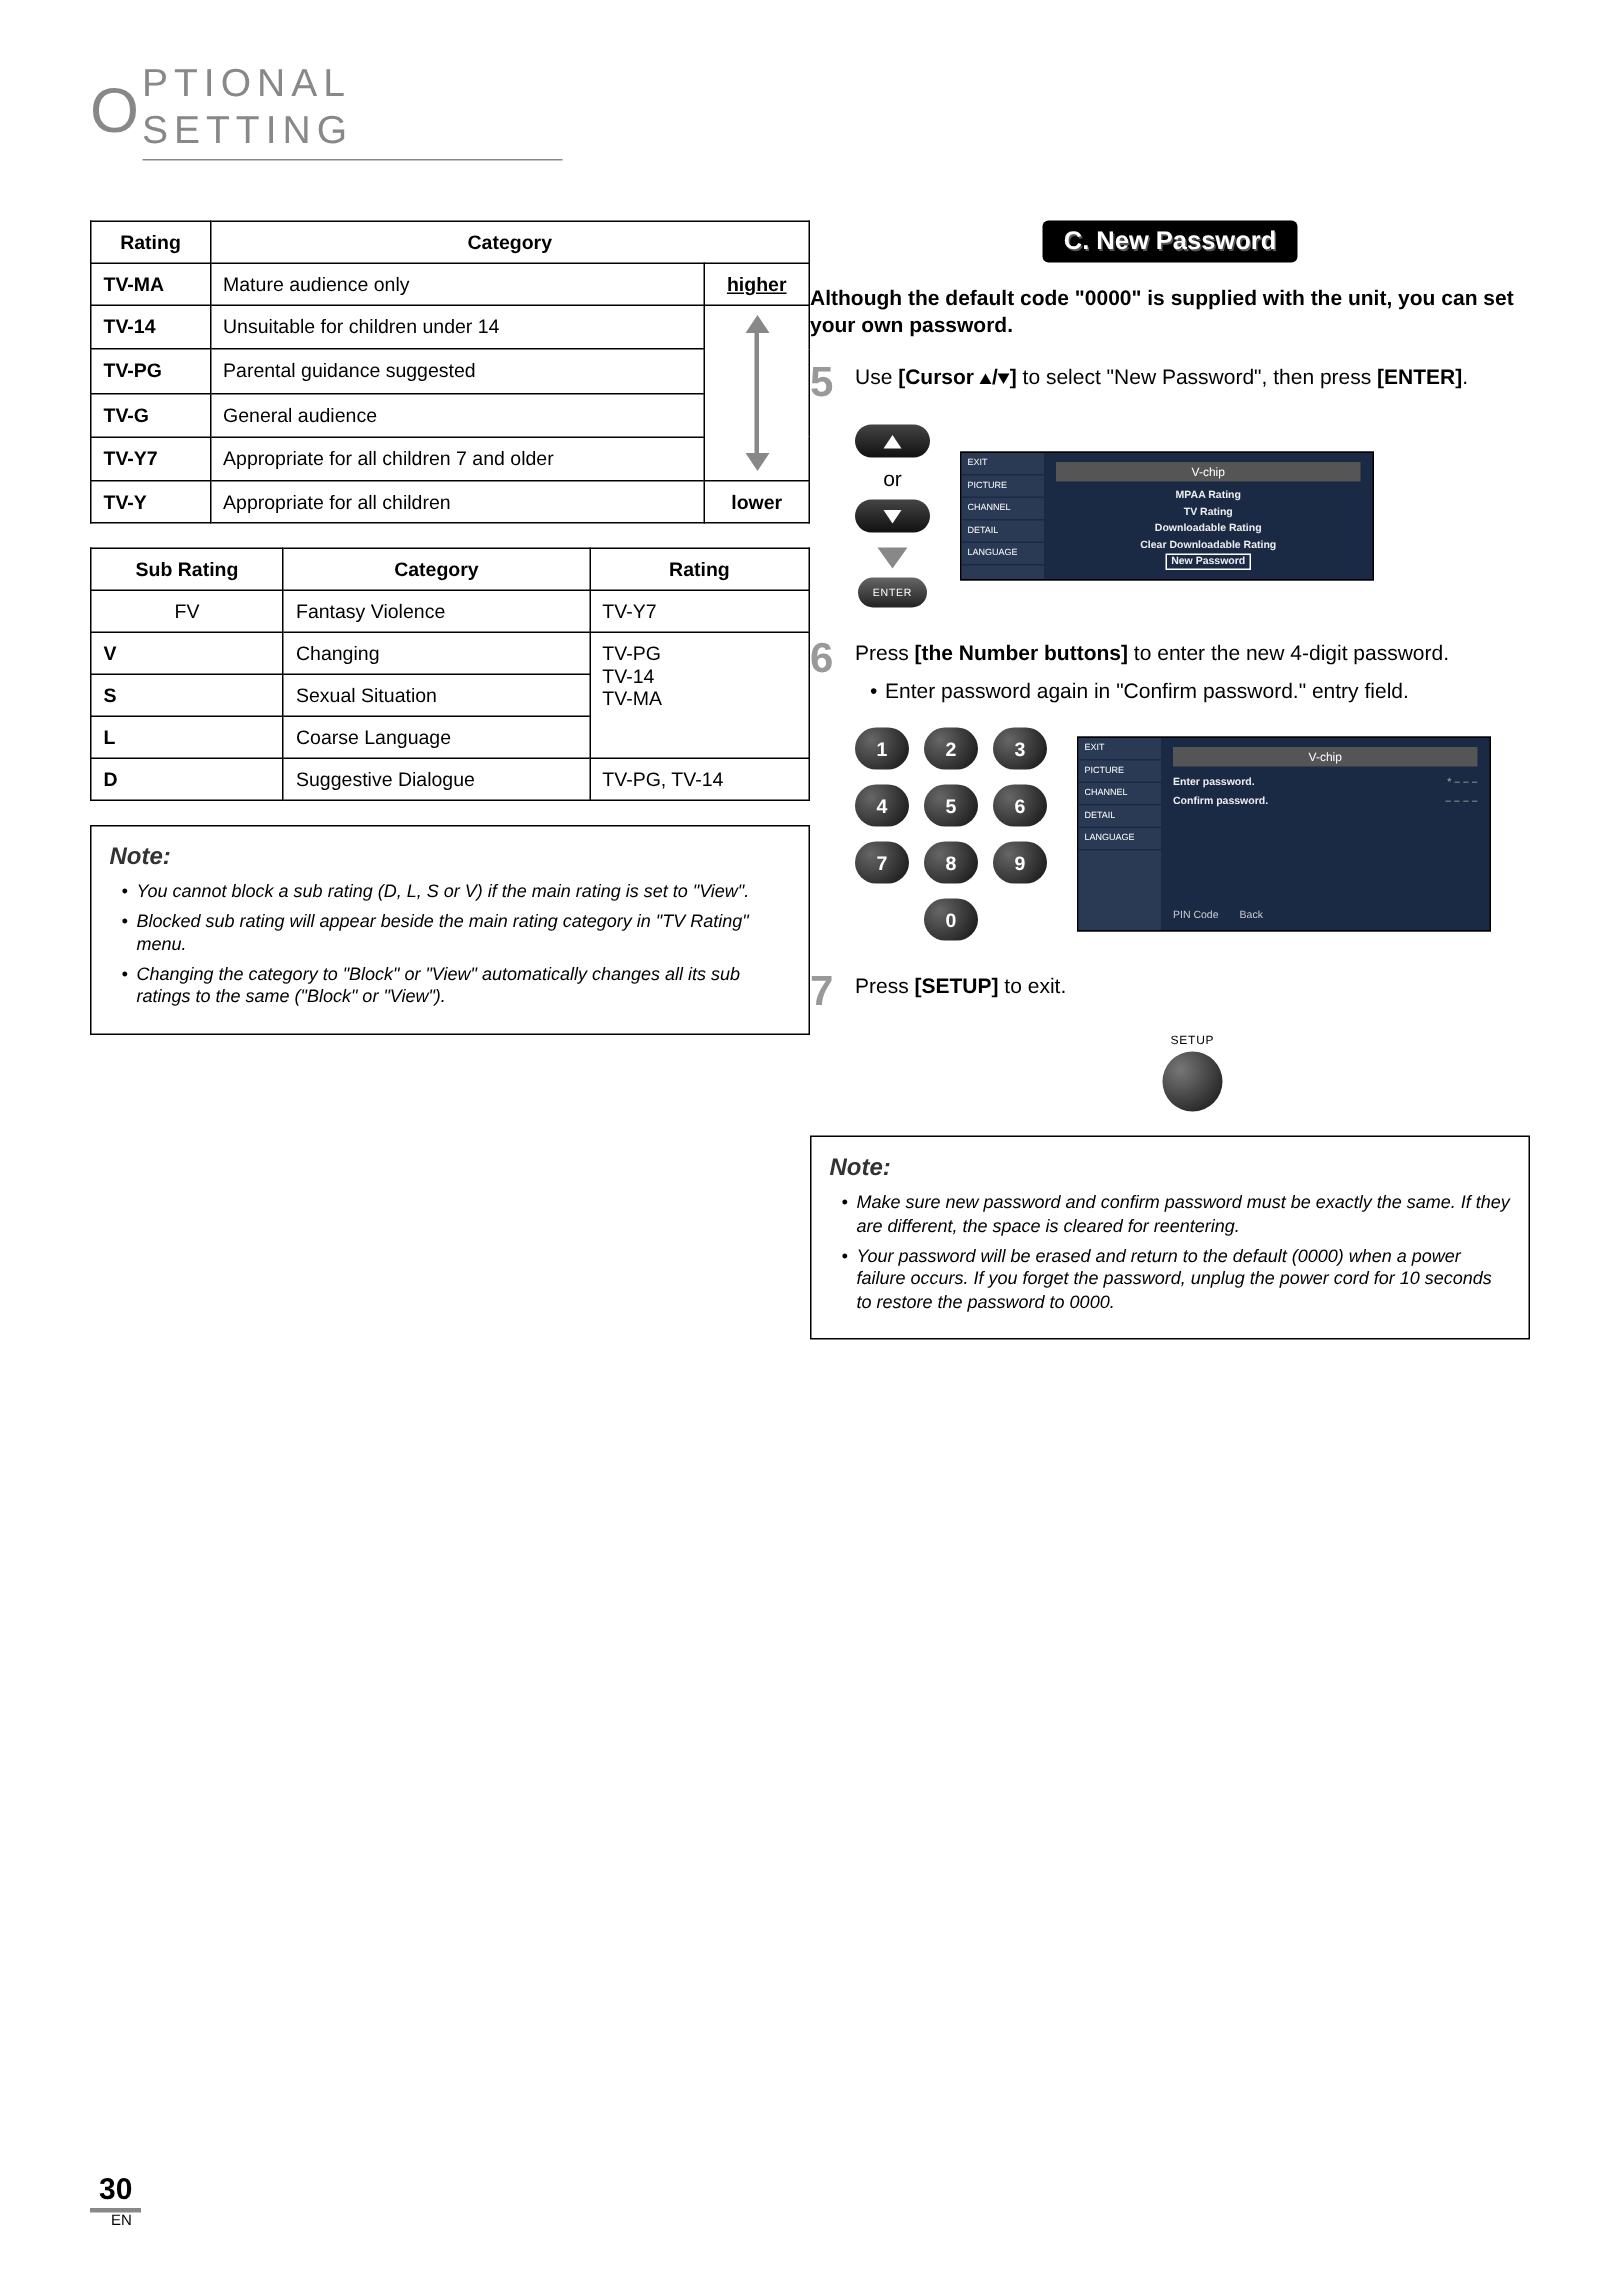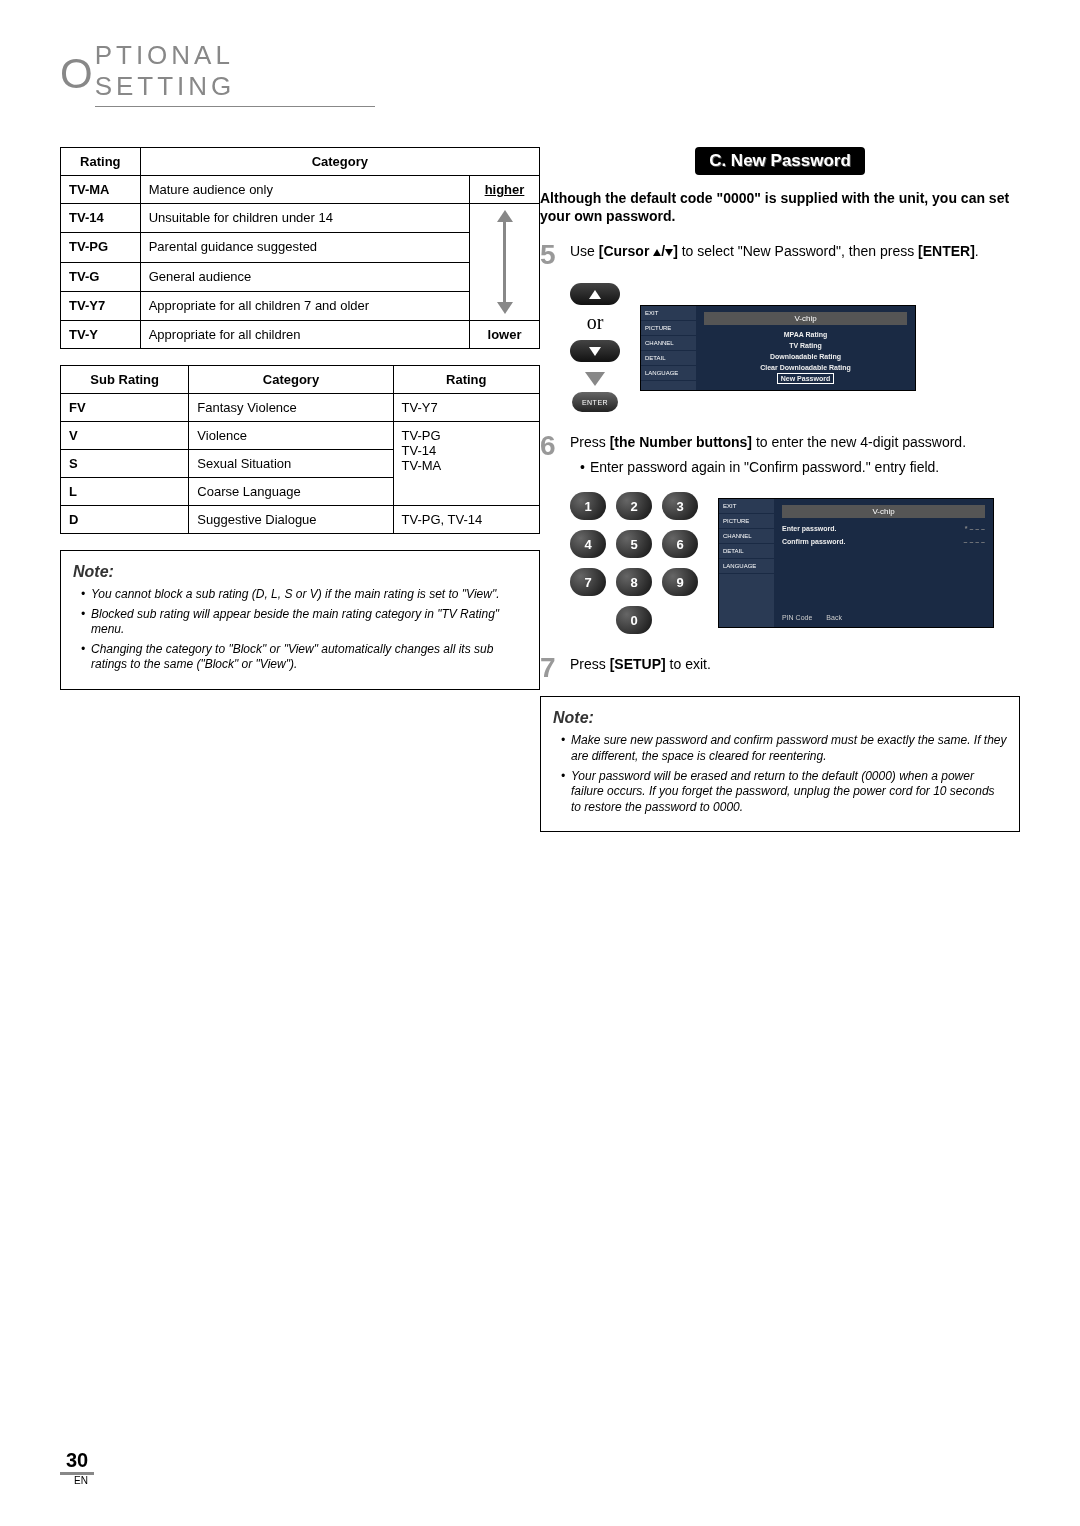--- a/index.html
+++ b/index.html
@@ -25,21 +25,21 @@
   .step-num { font-size: 28px; font-weight: bold; color: #999; width: 30px; flex-shrink: 0; line-height: 1; }
   .step-text { font-size: 14px; line-height: 1.5; }
   .step-text strong { font-weight: bold; }
   .step-sub { list-style: none; padding-left: 10px; margin-top: 4px; }
   .step-sub li { font-size: 14px; position: relative; padding-left: 10px; }
   .step-sub li::before { content: "•"; position: absolute; left: 0; }
   .figure-row { display: flex; gap: 20px; margin: 12px 0 20px 30px; align-items: center; }
   .cursor-pad { display: flex; flex-direction: column; align-items: center; gap: 6px; }
   .cursor-btn { width: 50px; height: 22px; border-radius: 14px; background: linear-gradient(#444, #111); display: flex; justify-content: center; align-items: center; color: #fff; font-size: 11px; }
   .cursor-btn.enter { background: linear-gradient(#666,#222); width: 46px; height: 20px; border-radius: 12px; font-size: 7px; letter-spacing: 0.5px;}
-  .or-text { font-size: 20px; font-family: Liberation Serif, serif; }
+  .or-text { font-size: 14px; }
   .tv-menu { width: 276px; background: #1a2a44; border: 1px solid #000; display: flex; font-size: 8px; color: #fff; text-align: center; }
   .tv-side { width: 55px; background: #2a3a54; display: flex; flex-direction: column; }
   .tv-side-item { padding: 4px 4px; border-bottom: 1px solid #1a2a44; font-size: 6px; display: flex; align-items: center; gap: 2px; }
   .tv-main { flex: 1; padding: 6px 8px; }
   .tv-title { background: #555; color: #fff; padding: 2px 6px; font-size: 8px; margin-bottom: 4px; }
   .tv-item { font-size: 7px; padding: 2px 0; color: #eee; font-weight: bold;}
   .tv-row { display: flex; justify-content: space-between; font-size: 7px; padding: 3px 0; color: #eee; font-weight: bold;}
   .tv-dashes { color: #888; }
   .tv-footer { display: flex; gap: 14px; font-size: 7px; padding-top: 4px; color:#ccc;}
   .tv-item.selected { border: 1px solid #fff; padding: 1px 3px; display: inline-block; }
@@ -117,27 +117,27 @@
       </table>
 
     <table>
       <tbody>
           <tr>
         <th>Sub Rating</th>
         <th>Category</th>
         <th>Rating</th>
       </tr>
       <tr>
-        <td style="font-weight:bold;">FV</td>
+        <td style="font-weight:normal;text-align:center;">FV</td>
         <td>Fantasy Violence</td>
         <td>TV-Y7</td>
       </tr>
       <tr>
         <td style="font-weight:bold;">V</td>
-        <td>Violence</td>
+        <td>Changing</td>
         <td rowspan="3" style="white-space:pre-line;">TV-PG
 TV-14
 TV-MA</td>
       </tr>
       <tr>
         <td style="font-weight:bold;">S</td>
         <td>Sexual Situation</td>
       </tr>
       <tr>
         <td style="font-weight:bold;">L</td>
@@ -256,20 +256,24 @@
         </div>
       </div>
     </div>
 
     <div class="step">
       <div class="step-num">7</div>
       <div class="step-text">
         <span>Press </span><strong>[SETUP]</strong><span> to exit.</span>
       </div>
     </div>
+    <div class="setup-col">
+      <div class="setup-label">SETUP</div>
+      <div class="setup-btn"></div>
+    </div>
 
     <div class="note-box">
       <div class="note-title">Note:</div>
       <ul>
         <li>Make sure new password and confirm password must be exactly the same. If they are different, the space is cleared for reentering.</li>
         <li>Your password will be erased and return to the default (0000) when a power failure occurs. If you forget the password, unplug the power cord for 10 seconds to restore the password to 0000.</li>
       </ul>
     </div>
 
   </div>

